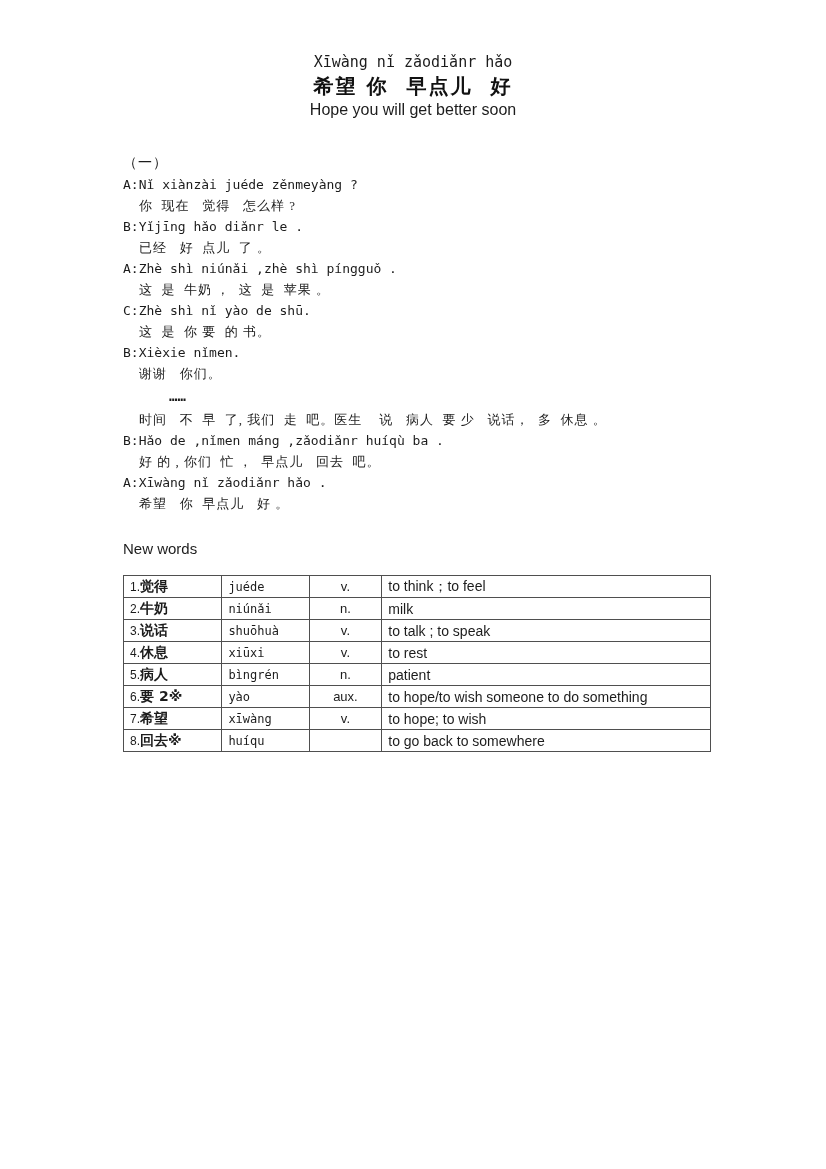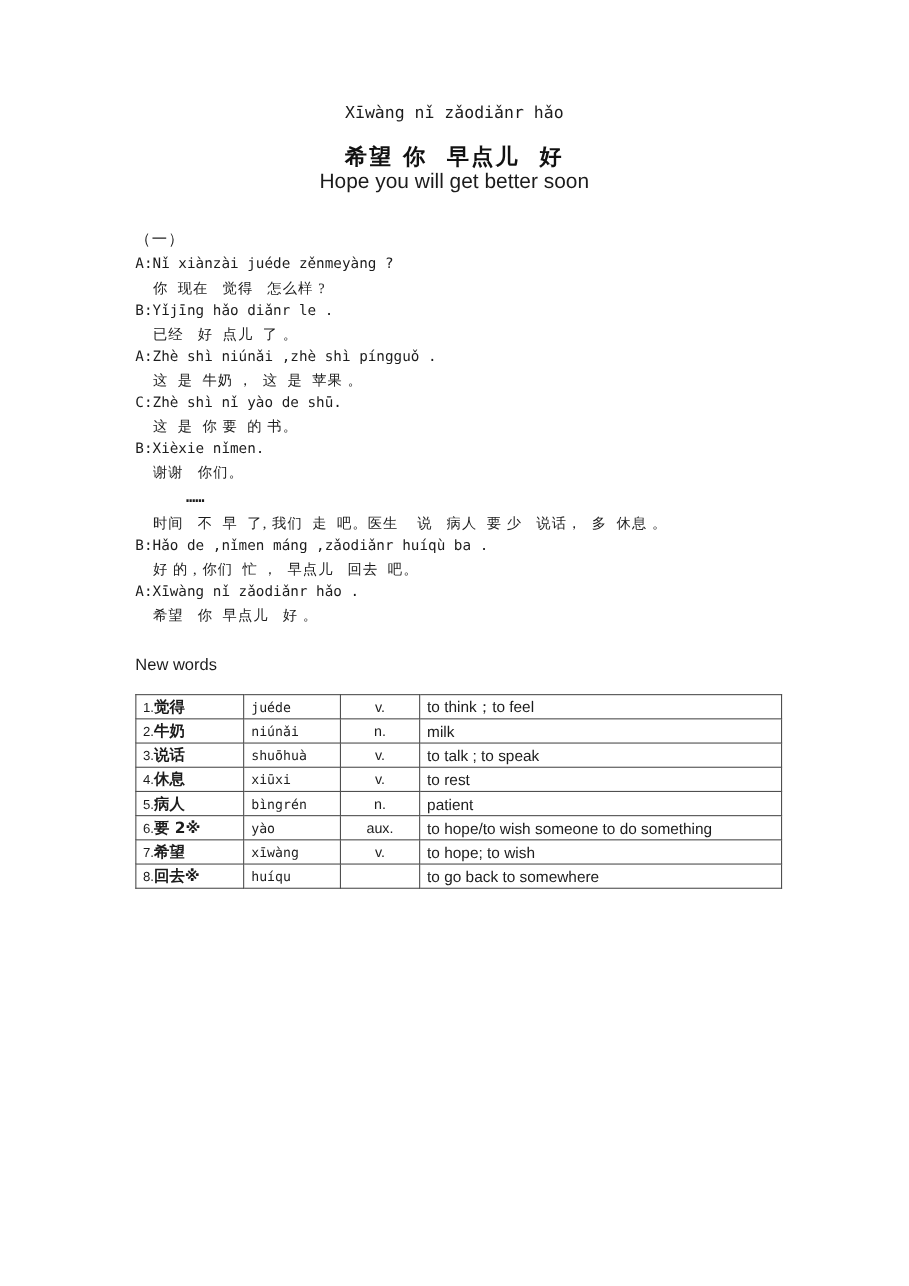--- a/index.html
+++ b/index.html
@@ -13,42 +13,41 @@
     overflow: hidden;
   }
   .page {
     width: 826px;
     height: 1169px;
     background: #ffffff;
   }
 
   
   .title-block {
-    padding-top: 92px;
+    padding-top: 52px;
     text-align: center;
   }
   .title-pinyin {
     font-family: "DejaVu Sans Mono", monospace;
     font-size: 15px;
     line-height: 20px;
     white-space: pre;
     color: #1c1c1c;
   }
   .title-hanzi {
     font-family: "DejaVu Sans", sans-serif;
     font-size: 20px;
     font-weight: bold;
     line-height: 28px;
     letter-spacing: 2px;
     white-space: pre;
     color: #111;
-    margin-top: 16px;
   }
   .title-en {
-    font-size: 19px;
+    font-size: 16px;
     line-height: 20px;
     color: #1c1c1c;
   }
 
   
   .dialogue {
     margin-top: 30px;
     margin-left: 123px;
     margin-right: 60px;
   }

